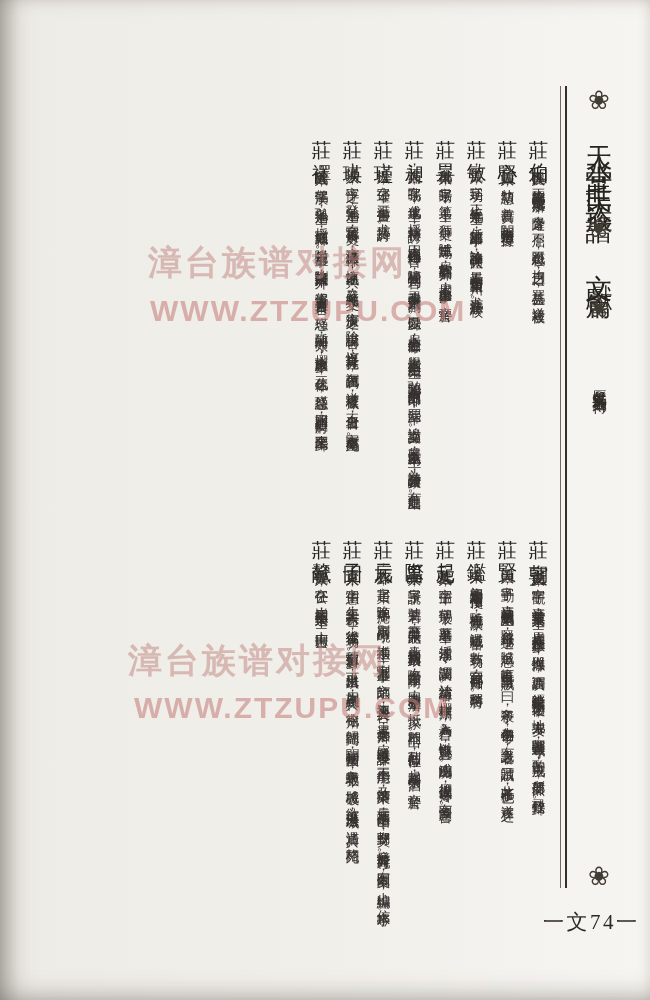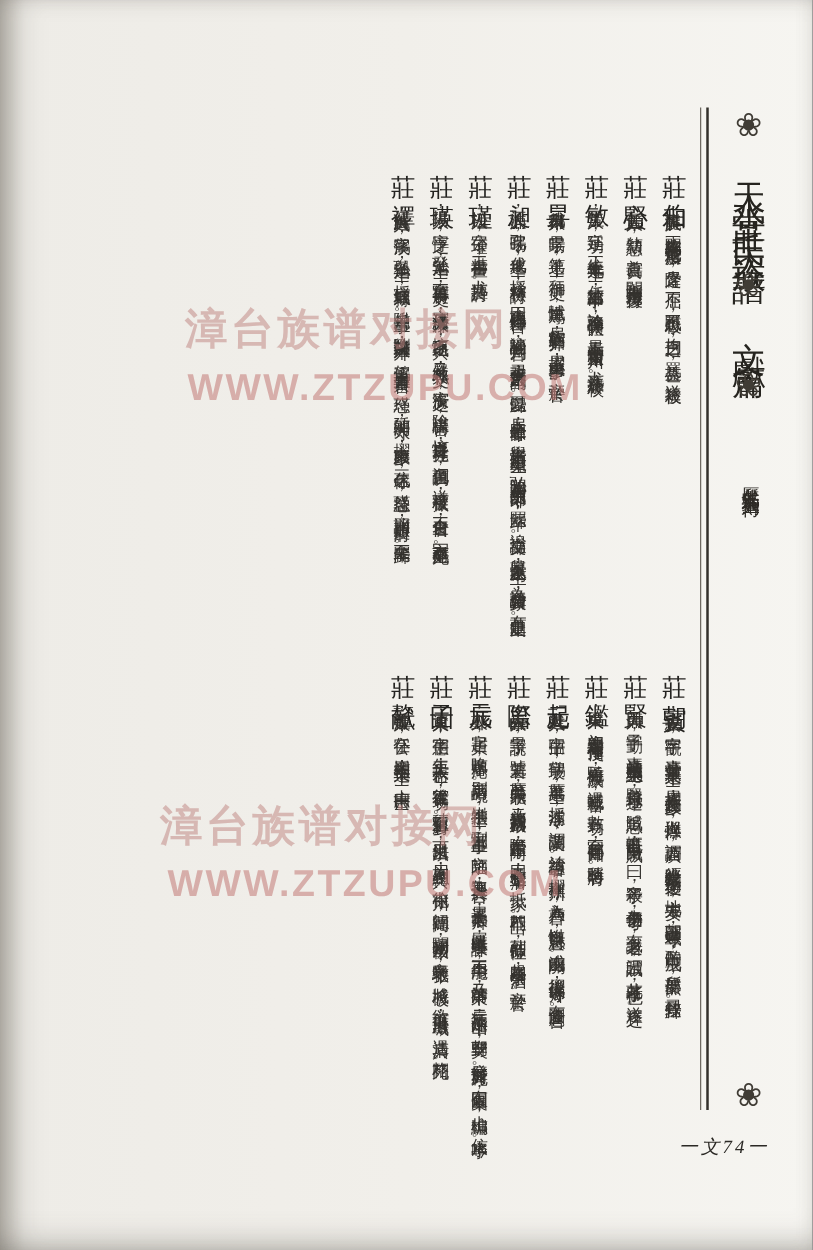--- a/index.html
+++ b/index.html
@@ -46,21 +46,21 @@
   .orn-3{margin-top:12px;}
   .orn-bottom{margin-top:auto;}
   .title-main,.title-section,.subtitle{
     writing-mode:vertical-rl;text-orientation:upright;color:#26241f;
   }
   .title-main{font-size:27px;letter-spacing:10px;margin-top:8px;}
   .title-section{font-size:27px;letter-spacing:10px;margin-top:8px;}
   .subtitle{font-size:14.5px;letter-spacing:1.5px;margin-top:54px;color:#2e2b26;}
   .page-number{
     position:absolute;left:543px;top:908px;z-index:2;
-    font-size:15px;letter-spacing:2.5px;color:#2b2925;white-space:nowrap;font-style:italic;
+    font-size:21px;letter-spacing:2.5px;color:#2b2925;white-space:nowrap;
   }
   
   .watermark{
     position:absolute;z-index:5;pointer-events:none;white-space:nowrap;
     font-family:"Liberation Sans","DejaVu Sans",sans-serif;font-weight:bold;
   }
   .wm-cjk{font-size:34px;letter-spacing:3px;color:rgba(192,134,130,.52);}
   .wm-url{font-size:30px;letter-spacing:2px;color:rgba(197,128,124,.58);margin-top:12px;}
   #wm1-cjk{left:148px;top:240px;}
   #wm1-url{left:150px;top:282px;}

